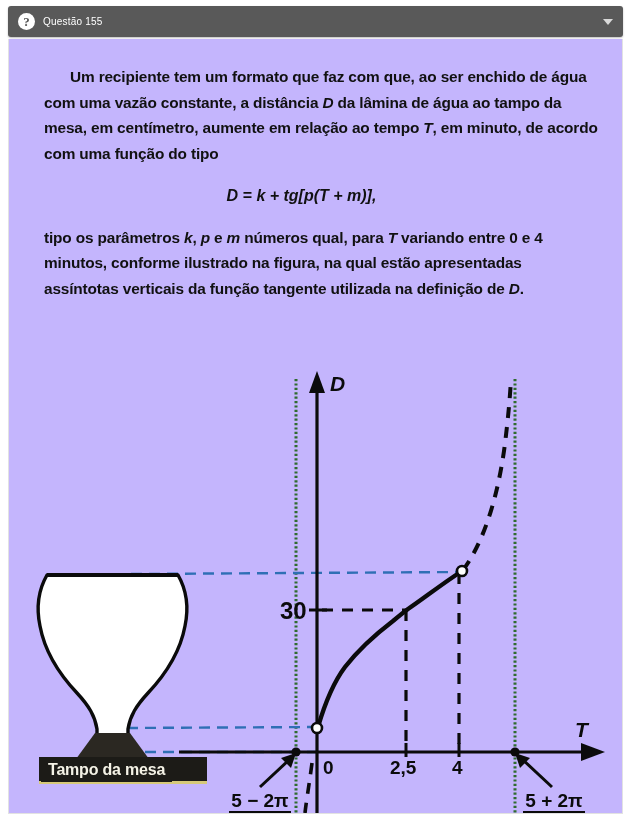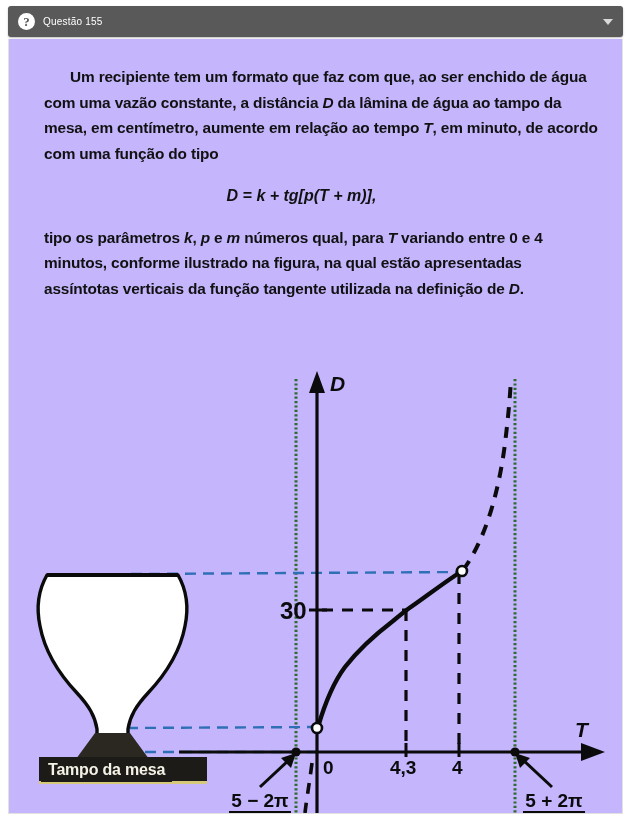--- a/index.html
+++ b/index.html
@@ -229,21 +229,21 @@
         <circle cx="453" cy="240" r="5" fill="#ffffff" stroke="#0b0b0b" stroke-width="2.6"></circle>
       </svg>
 
       <span class="lbl lbl-axis" style="left:321px; top:42px;">D</span>
 
       <span class="lbl lbl-axis" style="left:566px; top:388px;">T</span>
 
       <span class="lbl lbl-30" style="left:271px; top:268px;">30</span>
 
       <span class="lbl lbl-tick" style="left:314px; top:427px;">0</span>
-      <span class="lbl lbl-tick" style="left:381px; top:427px;">4,3</span>
+      <span class="lbl lbl-tick" style="left:381px; top:427px;">2,5</span>
       <span class="lbl lbl-tick" style="left:443px; top:427px;">4</span>
 
       <div class="frac" style="left:206px; top:460px; width:90px;">
         <div><span class="num">5 − 2π</span></div>
         <div class="den">2</div>
       </div>
 
       <div class="frac" style="left:500px; top:460px; width:90px;">
         <div><span class="num">5 + 2π</span></div>
         <div class="den">2</div>

